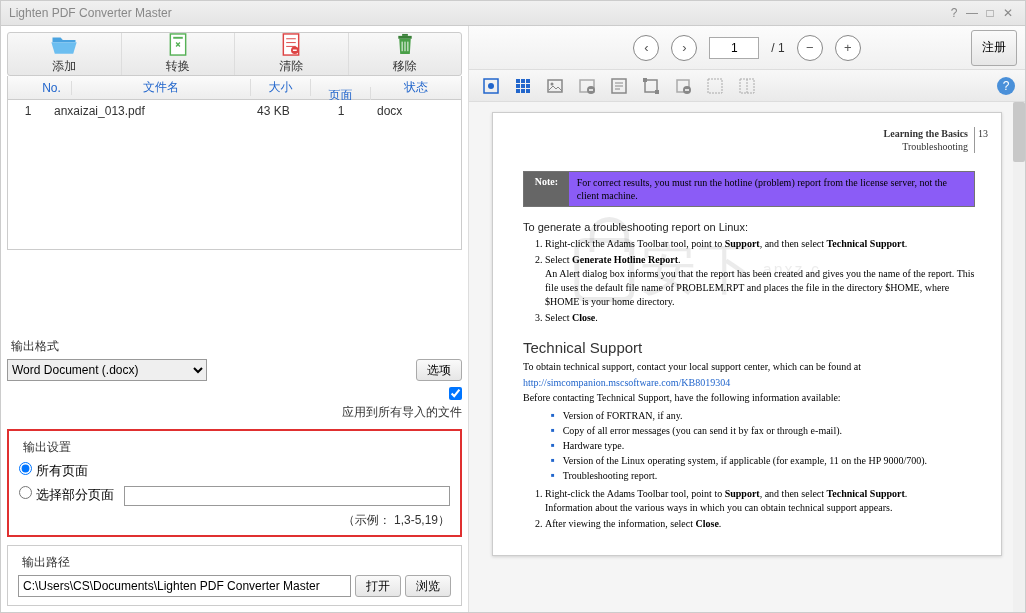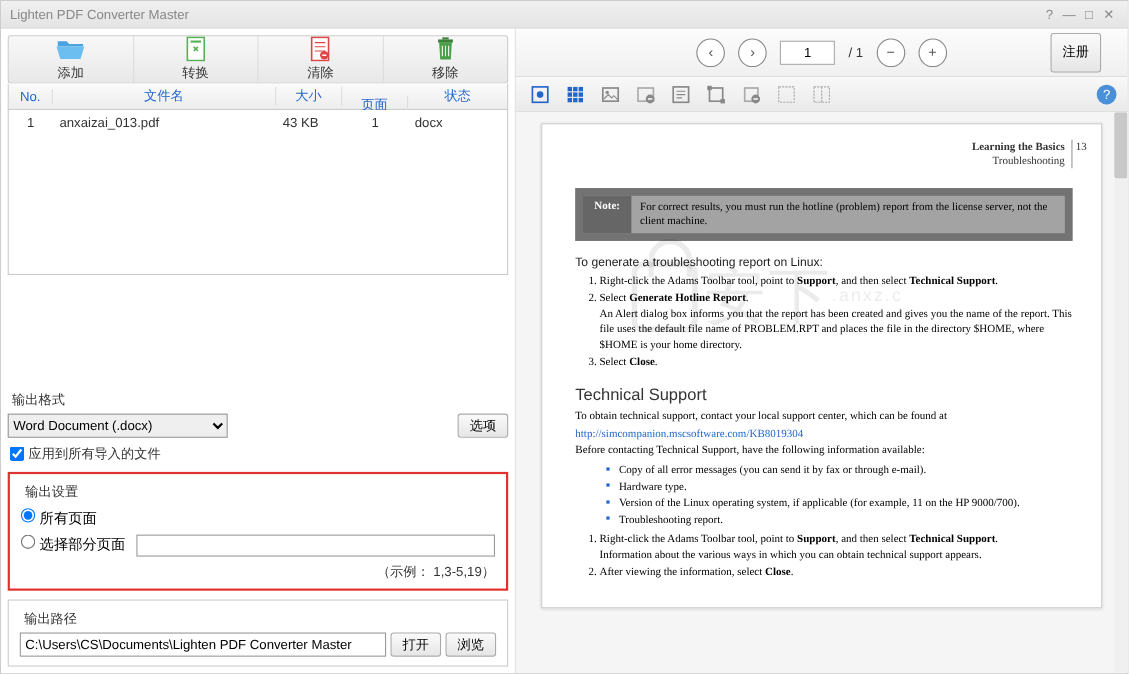--- a/index.html
+++ b/index.html
@@ -8,56 +8,56 @@
 .titlebar { height: 25px; background: linear-gradient(#f0f0f0,#e4e4e4); display: flex; align-items: center; padding: 0 8px; border-bottom: 1px solid #ccc; color: #888; font-size: 12px; }
 .titlebar .title { flex: 1; }
 .titlebar .ctl { width: 18px; text-align: center; cursor: pointer; color: #888; }
 .content { flex: 1; display: flex; overflow: hidden; }
 .left { width: 468px; display: flex; flex-direction: column; border-right: 1px solid #ddd; background: #fff; padding: 6px; }
 .toolbar { display: flex; background: linear-gradient(#f8f8f8,#e8e8e8); border: 1px solid #ccc; border-radius: 3px; height: 44px; }
 .tb-item { flex: 1; display: flex; flex-direction: column; align-items: center; justify-content: center; cursor: pointer; border-right: 1px solid #ddd; }
 .tb-item:last-child { border-right: none; }
 .tb-item .ico { width: 28px; height: 24px; margin-bottom: 2px; }
 .tb-item .lbl { font-size: 12px; color: #333; }
-.table-head { display: flex; background: linear-gradient(#fbfbfb,#ededed); border: 1px solid #ccc; border-top: none; height: 24px; align-items: center; }
+.table-head { display: flex; background: linear-gradient(#fbfbfb,#ededed); border: 1px solid #ccc; border-top: none; height: 24px; align-items: center; padding-left: 24px; }
 .th { padding: 0 6px; border-right: 1px solid #ddd; text-align: center; color: #2266cc; font-size: 12px; }
 .th.no { width: 40px; } .th.name { flex: 1; } .th.size { width: 60px; } .th.page { width: 60px; margin-top: 16px; } .th.status { width: 90px; border-right:none; }
 .table-body { border: 1px solid #ccc; border-top: none; height: 150px; overflow: auto; background: #fff; }
 .tr { display: flex; height: 22px; align-items: center; font-size: 12px; color: #333; }
 .td { padding: 0 6px; } .td.no{width:40px;text-align:center;} .td.name{flex:1;} .td.size{width:60px;} .td.page{width:60px;text-align:center;} .td.status{width:90px;}
 .section-label { font-size: 12px; color: #333; margin: 8px 0 4px 4px; }
 .format-row { display: flex; align-items: center; gap: 6px; }
 .format-row select { width: 200px; height: 22px; border: 1px solid #999; font-size: 12px; }
 .btn-small { height: 22px; padding: 0 10px; border: 1px solid #aaa; background: linear-gradient(#fafafa,#e6e6e6); border-radius: 3px; cursor: pointer; font-size: 12px; }
 .spacer-flex { flex: 1; }
-.checkbox-row { margin: 6px 0 8px 2px; font-size: 12px; color: #333; display: flex; align-items: center; gap: 4px; }
+.checkbox-row { margin: 6px 0 8px 2px; font-size: 12px; color: #333; display: flex; align-items: flex-end; gap: 4px; flex-direction: column; }
 .output-box { border: 2px solid #e03030; padding: 8px 10px 6px; margin-bottom: 8px; }
 .output-box .section-label { margin-top: 0; }
 .radio-row { display: flex; align-items: flex-start; gap: 4px; margin: 6px 0; font-size: 13px; }
 .radio-row input[type=text] { flex: 1; height: 20px; border: 1px solid #999; margin-left: 6px; }
 .example { text-align: right; color: #333; font-size: 12px; margin-top: 4px; }
 .path-box { border: 1px solid #ccc; padding: 8px 10px; }
 .path-row { display: flex; gap: 4px; }
 .path-row input { flex: 1; height: 22px; border: 1px solid #999; padding: 0 4px; font-size: 12px; }
 .right { flex: 1; display: flex; flex-direction: column; background: #fff; }
 .preview-top { height: 44px; display: flex; align-items: center; justify-content: center; gap: 12px; border-bottom: 1px solid #ddd; background: linear-gradient(#fcfcfc,#f0f0f0); position: relative; }
 .nav-btn { width: 26px; height: 26px; border: 1.5px solid #888; border-radius: 50%; display: flex; align-items: center; justify-content: center; cursor: pointer; background: #fff; color: #555; font-size: 13px; }
 .page-input { width: 50px; height: 22px; border: 1px solid #aaa; text-align: center; font-size: 12px; }
 .page-total { font-size: 12px; color: #333; }
-.reg-btn { position: absolute; right: 24px; height: 36px; padding: 0 10px; border: 1px solid #aaa; background: linear-gradient(#fafafa,#e6e6e6); border-radius: 3px; cursor: pointer; font-size: 12px; }
+.reg-btn { position: absolute; right: 8px; height: 36px; padding: 0 10px; border: 1px solid #aaa; background: linear-gradient(#fafafa,#e6e6e6); border-radius: 3px; cursor: pointer; font-size: 12px; }
 .preview-tools { height: 32px; display: flex; align-items: center; gap: 12px; padding: 0 12px; border-bottom: 1px solid #ddd; background: linear-gradient(#f8f8f8,#eaeaea); position: relative; }
 .tool-ico { width: 20px; height: 20px; cursor: pointer; display: flex; align-items: center; justify-content: center; }
 .tool-ico svg { width: 18px; height: 18px; }
 .help-ico { position: absolute; right: 10px; width: 18px; height: 18px; border-radius: 50%; background: #4a90d9; color: #fff; display: flex; align-items: center; justify-content: center; font-size: 12px; cursor: pointer; }
 .doc-area { flex: 1; overflow: auto; background: #f5f5f5; padding: 10px 0; position: relative; }
 .doc-page { width: 510px; margin: 0 auto; background: #fff; border: 1px solid #ccc; box-shadow: 0 1px 3px rgba(0,0,0,.15); padding: 14px 26px 20px 30px; font-family: Georgia, serif; }
 .doc-header { text-align: right; font-size: 10px; color: #333; border-right: 1px solid #999; padding-right: 6px; margin-bottom: 18px; line-height: 1.3; position: relative; }
 .doc-header .pnum { position: absolute; right: -14px; top: 0; font-size: 10px; }
 .doc-header b { font-weight: bold; }
-.note-box { display: flex; background: #a3a3a3; margin: 10px 0 14px; border: 7px solid #737373; }
+.note-box { display: flex; background: #8b5cf6; margin: 10px 0 14px; border: 1px solid #737373; }
 .note-label { background: #666; color: #fff; padding: 4px 8px; font-size: 10px; font-weight: bold; width: 48px; text-align: center; }
 .note-text { padding: 4px 8px; font-size: 10px; line-height: 1.3; }
 .doc-h { font-family: Arial, sans-serif; font-size: 11px; margin: 8px 0 4px; color: #222; }
 .doc-h2 { font-family: Arial, sans-serif; font-size: 15px; color: #333; margin: 14px 0 4px; }
 .doc-p { font-size: 10px; line-height: 1.35; margin: 3px 0; }
 .doc-link { color: #2266cc; font-size: 10px; }
 .doc-ol { margin: 4px 0 4px 22px; font-size: 10px; line-height: 1.4; }
 .doc-ol li { margin: 2px 0; }
 .doc-ul { margin: 4px 0 4px 28px; font-size: 10px; line-height: 1.5; list-style: none; }
 .doc-ul li::before { content: "■"; color: #2266cc; font-size: 6px; margin-right: 8px; vertical-align: 2px; }
@@ -272,20 +272,21 @@
           <ol class="doc-ol">
             <li><span>Right-click the Adams Toolbar tool, point to </span><b>Support</b><span>, and then select </span><b>Technical Support</b><span>.</span></li>
             <li><span>Select </span><b>Generate Hotline Report</b><span>.</span><br><span>An Alert dialog box informs you that the report has been created and gives you the name of the report. This file uses the default file name of PROBLEM.RPT and places the file in the directory $HOME, where $HOME is your home directory.</span></li>
             <li><span>Select </span><b>Close</b><span>.</span></li>
           </ol>
           <div class="doc-h2">Technical Support</div>
           <div class="doc-p"><span>To obtain technical support, contact your local support center, which can be found at</span></div>
           <div class="doc-link">http://simcompanion.mscsoftware.com/KB8019304</div>
           <div class="doc-p">Before contacting Technical Support, have the following information available:</div>
           <ul class="doc-ul">
+            <li>Version of FORTRAN, if any.</li>
               <li>Copy of all error messages (you can send it by fax or through e-mail).</li>
             <li>Hardware type.</li>
               <li>Version of the Linux operating system, if applicable (for example, 11 on the HP 9000/700).</li>
               <li>Troubleshooting report.</li>
           </ul>
           <ol class="doc-ol">
             <li><span>Right-click the Adams Toolbar tool, point to </span><b>Support</b><span>, and then select </span><b>Technical Support</b><span>.</span><br><span>Information about the various ways in which you can obtain technical support appears.</span></li>
             <li><span>After viewing the information, select </span><b>Close</b><span>.</span></li>
           </ol>
         </div>

